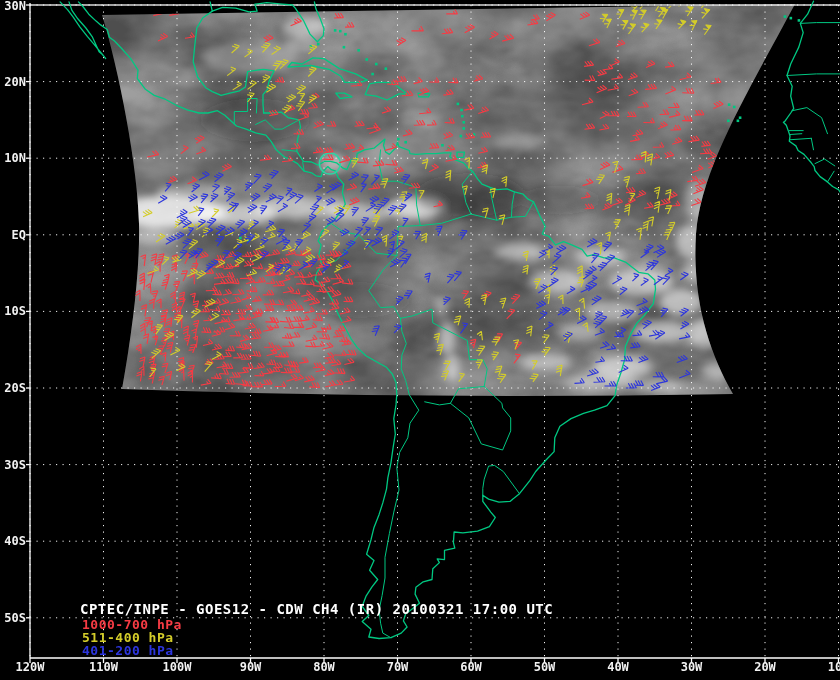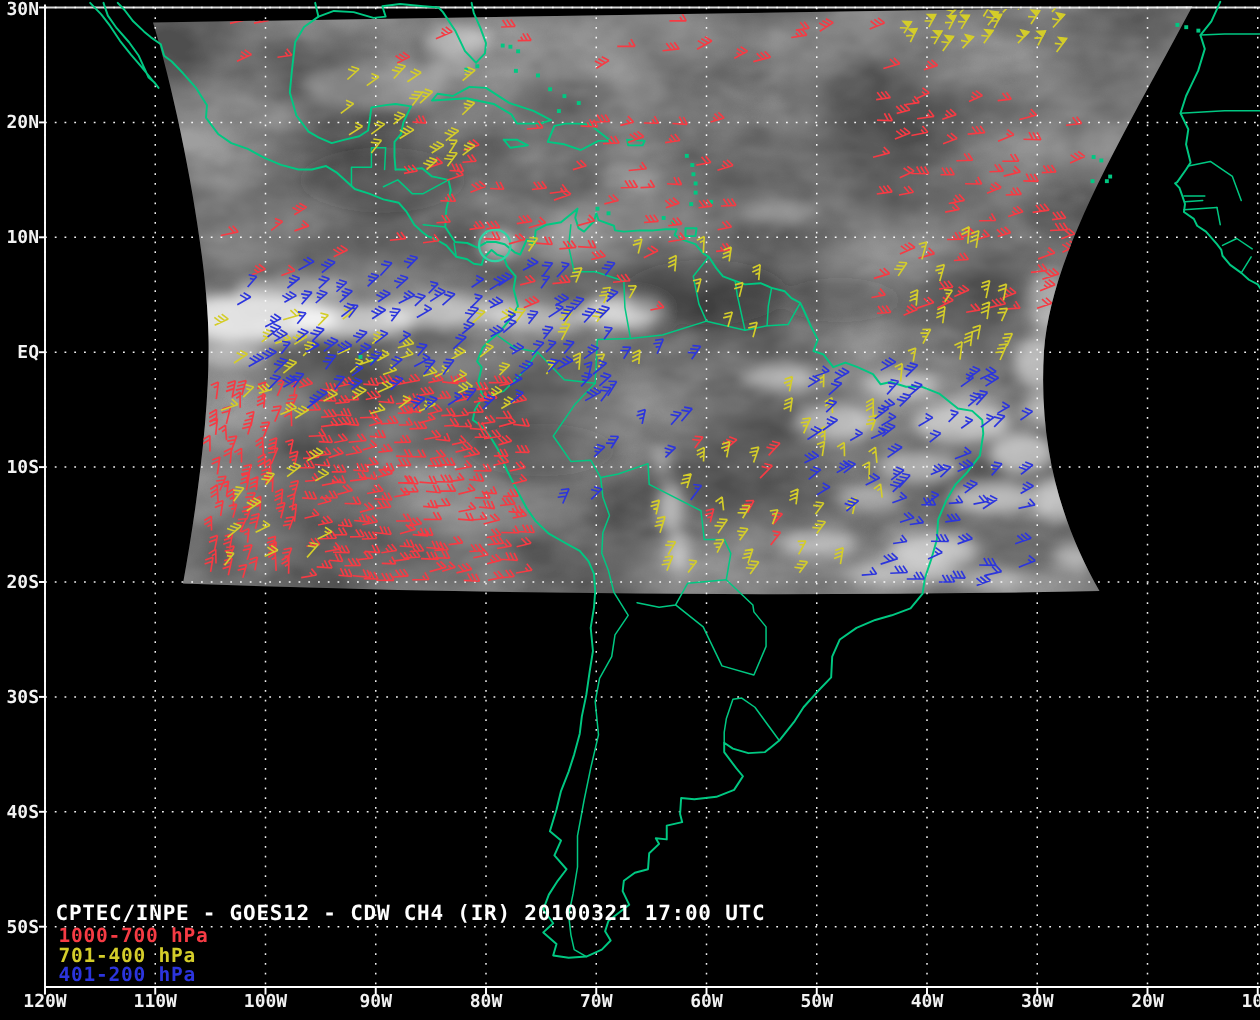--- a/index.html
+++ b/index.html
@@ -1,19 +1,19 @@
 <!DOCTYPE html>
 <html><head>
 <meta charset="utf-8">
 <style>
   html,body{margin:0;padding:0;background:#000;}
   .screen{position:relative;width:840px;height:680px;background:#000;overflow:hidden;
           font-family:"DejaVu Sans Mono",monospace;}
   svg{position:absolute;left:0;top:0;}
-  .overlay-text{position:absolute;white-space:pre;letter-spacing:.5px;}
+  .overlay-text{position:absolute;white-space:pre;letter-spacing:.5px;margin-left:43px;}
   .product-title{left:37px;top:601px;font-size:14px;font-weight:bold;color:#fff;}
   .legend{left:0;top:0;position:absolute;}
   .legend-item{position:absolute;left:39px;font-size:13px;font-weight:bold;line-height:13px;}
   .li0{top:618px;} .li1{top:631px;} .li2{top:644px;}
 </style>
 </head>
 <body>
 
 <div class="screen">
   <svg id="map" width="840" height="680">
@@ -275,16 +275,16 @@
         <text x="26" y="315.4" text-anchor="end">10S</text>
         <text x="26" y="392" text-anchor="end">20S</text>
         <text x="26" y="468.6" text-anchor="end">30S</text>
         <text x="26" y="545.2" text-anchor="end">40S</text>
         <text x="26" y="621.8" text-anchor="end">50S</text>
       </g>
     </svg>
   <div class="overlay-text product-title">CPTEC/INPE - GOES12 - CDW CH4 (IR) 20100321 17:00 UTC</div>
   <div class="legend">
     <div class="overlay-text legend-item li0" style="color: rgb(246, 59, 68);">1000-700 hPa</div>
-    <div class="overlay-text legend-item li1" style="color: rgb(212, 205, 42);">701-400 hPa</div>
+    <div class="overlay-text legend-item li1" style="color: rgb(212, 205, 42);">511-400 hPa</div>
     <div class="overlay-text legend-item li2" style="color: rgb(44, 53, 221);">401-200 hPa</div>
   </div>
 </div>
 
 </body></html>

